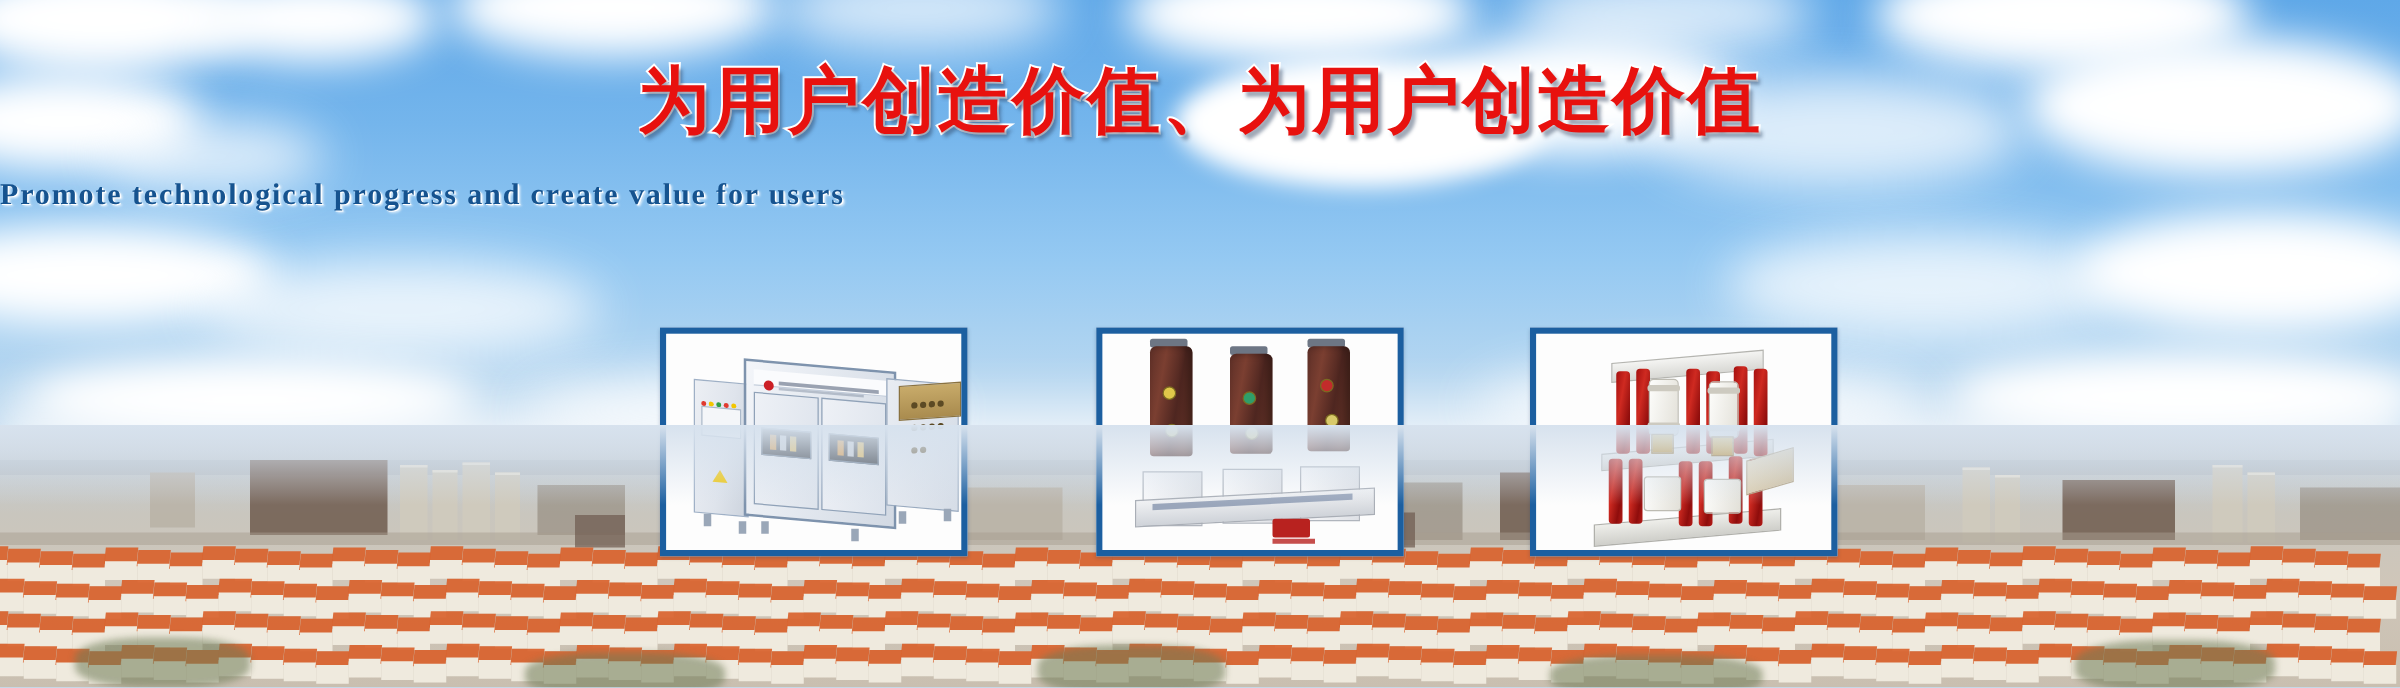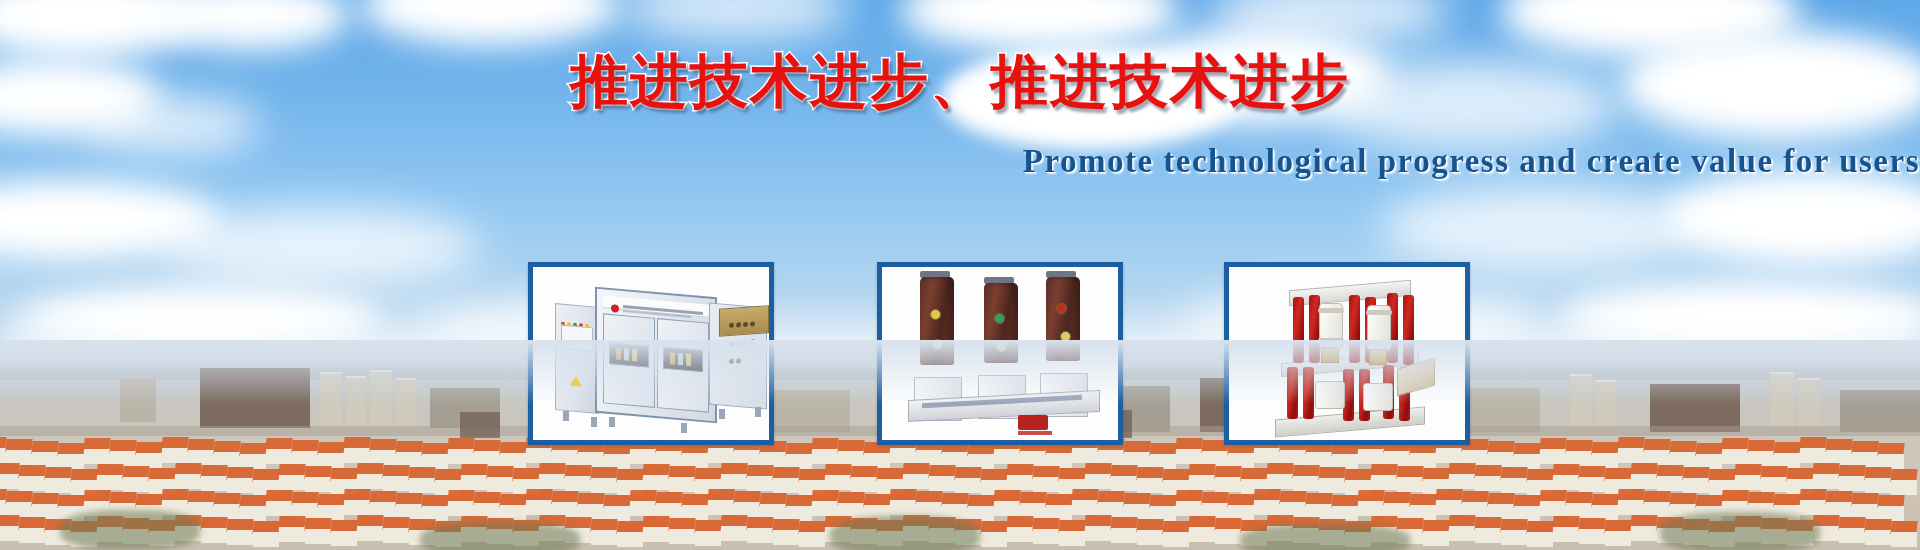--- a/index.html
+++ b/index.html
@@ -68,24 +68,24 @@
     letter-spacing:2px;
     color:#e8110e;
     -webkit-text-stroke:3px #ffffff;
     paint-order:stroke fill;
     text-shadow:3px 4px 3px rgba(40,60,90,.45);
     white-space:nowrap;
     line-height:1;
   }
   .subtitle{
     position:absolute;left:0;right:0;top:143px;
-    text-align:right;
+    text-align:left;
     font-family:"Liberation Serif",serif;
     font-weight:bold;
-    font-size:33px;
+    font-size:24px;
     letter-spacing:1.5px;
     color:#16538f;
     text-shadow:1px 1px 0 #ffffff, 2px 2px 2px rgba(255,255,255,.85);
     white-space:nowrap;
   }
 
   
   .panels{position:absolute;top:262px;left:0;right:0;height:186px;}
   .panel{
     position:absolute;top:0;width:246px;height:183px;
@@ -833,21 +833,21 @@
 
       <div class="greenery" style="left:60px;top:160px;width:140px;height:40px;"></div>
       <div class="greenery" style="left:420px;top:172px;width:160px;height:36px;"></div>
       <div class="greenery" style="left:830px;top:166px;width:150px;height:40px;"></div>
       <div class="greenery" style="left:1240px;top:174px;width:170px;height:34px;"></div>
       <div class="greenery" style="left:1660px;top:162px;width:160px;height:42px;"></div>
     </div>
     <div class="city-fade"></div>
   </div>
 
-  <div class="headline">推进技术进步、推进技术进步</div>
+  <div class="headline">为用户创造价值、为用户创造价值</div>
   <div class="subtitle">Promote technological progress and create value for users</div>
 
   <div class="panels">
 
     <div class="panel" style="left:528px;">
       <div class="stage">
         <div class="cab-small">
           <div class="dots"><s style="background:#e03a2f"></s><s style="background:#f2c600"></s><s style="background:#2f9e44"></s><s style="background:#e03a2f"></s><s style="background:#f2c600"></s></div>
           <div class="panelbox"></div>
           <div class="warn"></div>

